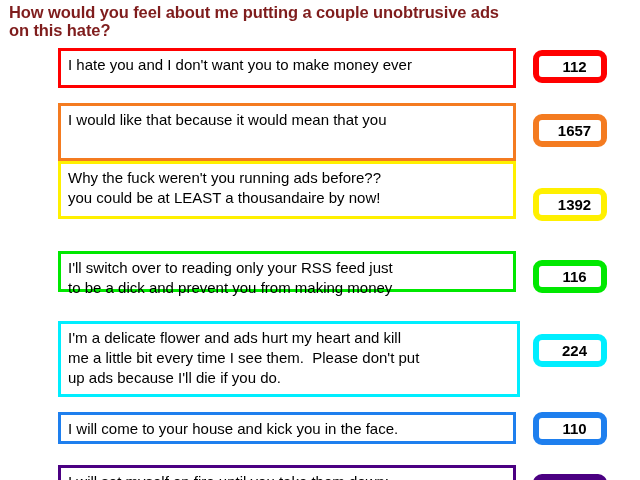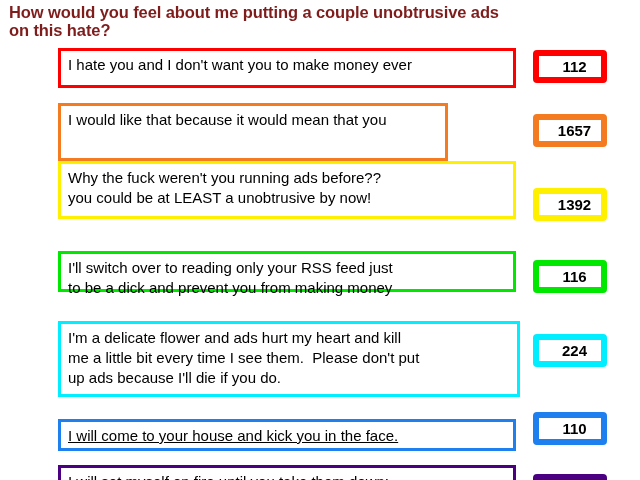--- a/index.html
+++ b/index.html
@@ -60,21 +60,21 @@
   }
 
   .count-box {
     position: absolute;
     left: 533px;
     box-sizing: border-box;
     width: 74px;
     height: 33px;
     border-style: solid;
     border-width: 6px;
-    border-radius: 4px;
+    border-radius: 9px;
     background: #ffffff;
     display: flex;
     align-items: center;
     justify-content: center;
     padding-left: 9px;
   }
 
   .count-value {
     font-size: 15px;
     font-weight: bold;
@@ -93,31 +93,31 @@
 <div id="options-list">
     <div class="option-row">
       <div class="option-text-box" style="top: 4px; width: 458px; height: 40px; border-color: rgb(255, 0, 0);">
         <div class="line">I hate you and I don't want you to make money ever</div>
       </div>
       <div class="count-box" style="top: 6px; border-color: rgb(255, 0, 0);">
         <span class="count-value">112</span>
       </div>
     </div>
     <div class="option-row">
-      <div class="option-text-box" style="top: 52px; width: 390px; height: 58px; border-color: rgb(244, 123, 32);">
+      <div class="option-text-box" style="top: 52px; width: 458px; height: 58px; border-color: rgb(244, 123, 32);">
         <div class="line">I would like that because it would mean that you</div>
       </div>
       <div class="count-box" style="top: 63px; border-color: rgb(244, 123, 32);">
         <span class="count-value">1657</span>
       </div>
     </div>
     <div class="option-row">
       <div class="option-text-box" style="top: 103px; width: 458px; height: 58px; border-color: rgb(255, 240, 0);">
         <div class="line">Why the fuck weren't you running ads before??</div>
-        <div class="line">you could be at LEAST a unobtrusive by now!</div>
+        <div class="line">you could be at LEAST a thousandaire by now!</div>
       </div>
       <div class="count-box" style="top: 130px; border-color: rgb(255, 240, 0);">
         <span class="count-value">1392</span>
       </div>
     </div>
     <div class="option-row">
       <div class="option-text-box" style="top: 186px; width: 458px; height: 41px; border-color: rgb(0, 232, 0);">
         <div class="line">I'll switch over to reading only your RSS feed just</div>
         <div class="line">to be a dick and prevent you from making money</div>
       </div>
@@ -129,21 +129,21 @@
       <div class="option-text-box" style="top: 249px; width: 462px; height: 76px; border-color: rgb(0, 238, 255);">
         <div class="line">I'm a delicate flower and ads hurt my heart and kill</div>
         <div class="line">me a little bit every time I see them.  Please don't put</div>
         <div class="line">up ads because I'll die if you do.</div>
       </div>
       <div class="count-box" style="top: 262px; border-color: rgb(0, 238, 255);">
         <span class="count-value">224</span>
       </div>
     </div>
     <div class="option-row">
-      <div class="option-text-box" style="top: 340px; width: 458px; height: 24px; border-color: rgb(30, 127, 238); text-decoration: underline;">
+      <div class="option-text-box" style="top: 333px; width: 458px; height: 24px; border-color: rgb(30, 127, 238);">
         <div class="line">I will come to your house and kick you in the face.</div>
       </div>
       <div class="count-box" style="top: 333px; border-color: rgb(30, 127, 238);">
         <span class="count-value">110</span>
       </div>
     </div>
     <div class="option-row">
       <div class="option-text-box" style="top: 379px; width: 458px; height: 55px; border-color: rgb(75, 0, 130);">
         <div class="line">I will set myself on fire until you take them down;</div>
       </div>

